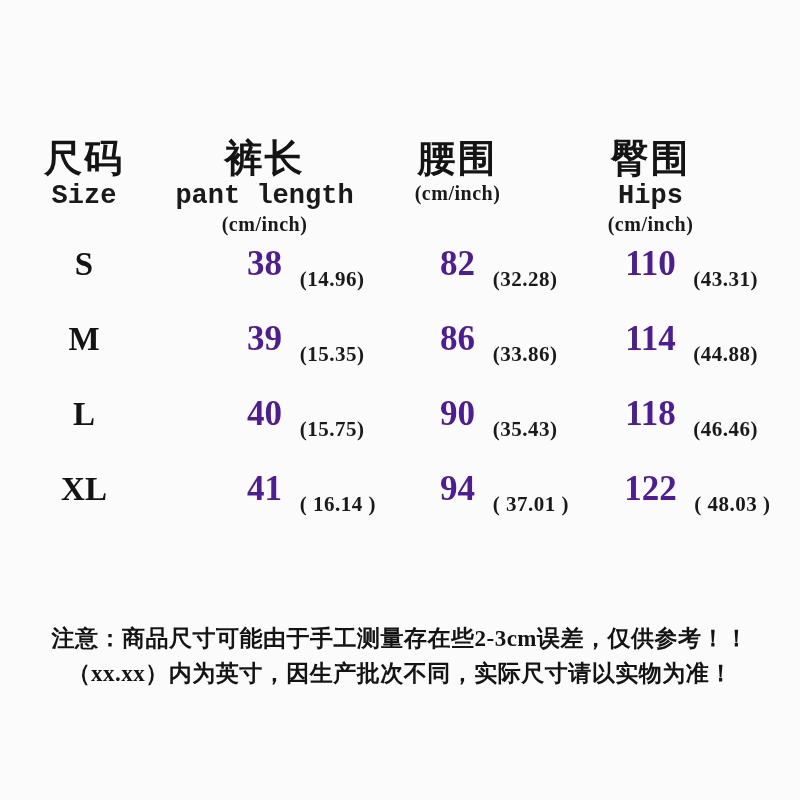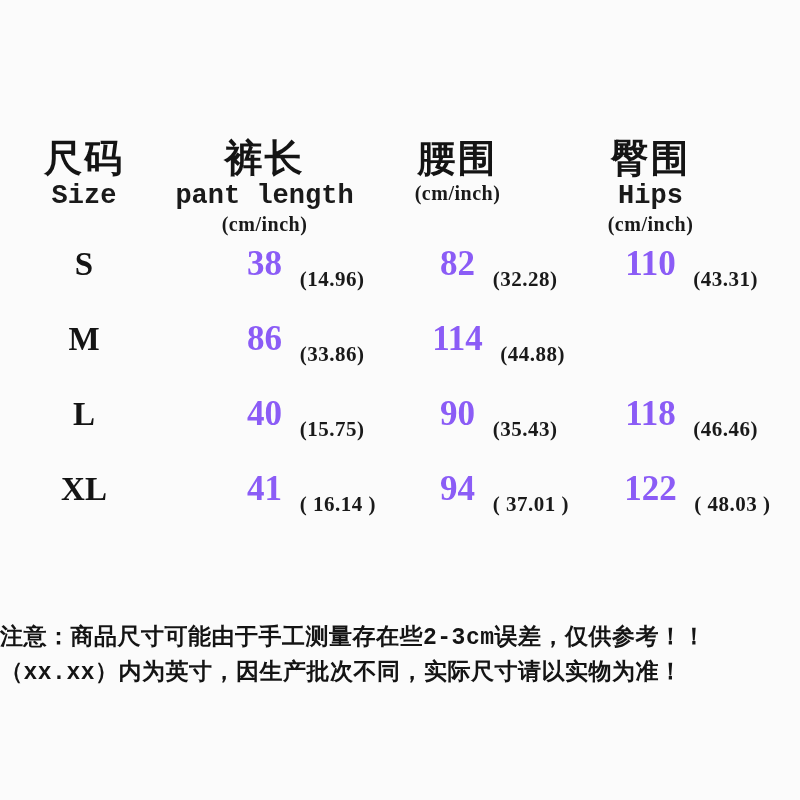--- a/index.html
+++ b/index.html
@@ -24,28 +24,28 @@
     font-family:"Liberation Serif","DejaVu Serif",serif;
     font-size:20px;line-height:27px;letter-spacing:0.5px;
   }
   .rows{position:absolute;top:246px;left:0;width:800px;}
   .row{display:grid;grid-template-columns:168px 193px 193px 193px;height:75px;align-items:start;}
   .size-label{
     font-size:33px;line-height:36px;text-align:center;color:#141414;
   }
   .val{text-align:center;}
   .numwrap{display:inline-block;position:relative;}
-  .num{font-size:35px;line-height:36px;color:#8b5cf6;}
+  .num{font-size:35px;line-height:36px;color:#4c1d95;}
   .sub{
     position:absolute;left:99%;top:21px;margin-left:18px;
     font-size:21px;line-height:24px;white-space:nowrap;letter-spacing:0.5px;color:#1a1a1a;
   }
   .notes{
-    position:absolute;top:621px;left:0;width:800px;
-    font-family:Liberation Mono, monospace;
+    position:absolute;top:621px;left:0;width:800px;text-align:center;
+    font-family:Liberation Serif, serif;
     font-size:23px;line-height:35px;color:#141414;letter-spacing:0.5px;
   }
 </style>
 </head>
 <body>
 
 <div class="canvas">
 
   <div class="header grid">
     <div class="hcell">
@@ -80,20 +80,23 @@
         <span class="numwrap"><span class="num">82</span><span class="sub">(32.28)</span></span>
       </div>
       <div class="val">
         <span class="numwrap"><span class="num">110</span><span class="sub">(43.31)</span></span>
       </div>
     </div>
 
     <div class="row">
       <div class="size-label">M</div>
       <div class="val">
+        <span class="numwrap"><span class="num">39</span><span class="sub">(15.35)</span></span>
+      </div>
+      <div class="val">
         <span class="numwrap"><span class="num">86</span><span class="sub">(33.86)</span></span>
       </div>
       <div class="val">
         <span class="numwrap"><span class="num">114</span><span class="sub">(44.88)</span></span>
       </div>
     </div>
 
     <div class="row">
       <div class="size-label">L</div>
       <div class="val">

